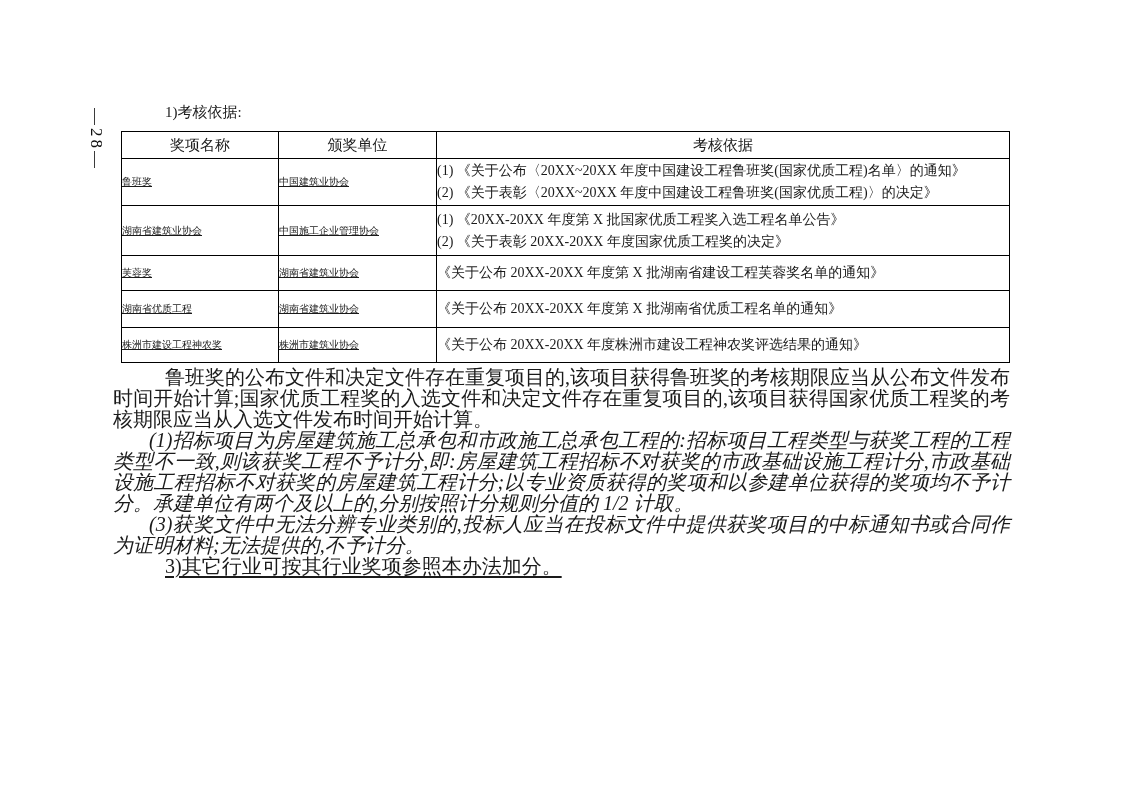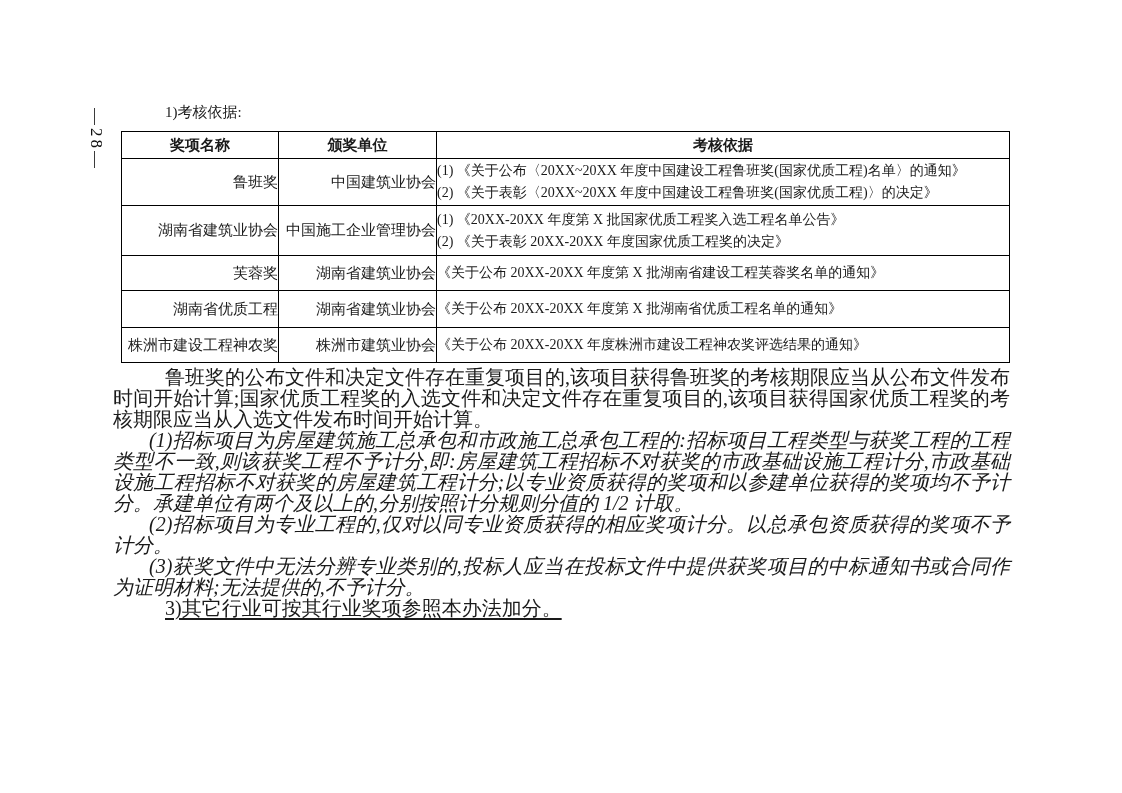--- a/index.html
+++ b/index.html
@@ -36,27 +36,27 @@
   }
   table.awards th, table.awards td {
     border: 1px solid #000;
     padding: 0;
     overflow: hidden;
     vertical-align: middle;
   }
   table.awards th {
     height: 26px;
     font-family: "Liberation Sans", "DejaVu Sans", sans-serif;
-    font-weight: bold; font-size: 15px;
+    font-weight: normal; font-size: 15px;
     text-align: center;
   }
   .col-award { width: 157px; }
   .col-org   { width: 158px; }
   .col-basis { width: 573px; }
-  td.c { text-align: right; font-size: 15px; }
+  td.c { text-align: left; font-size: 10px; text-decoration: underline; }
   td.basis { font-size: 14px; padding-left: 8px; }
   td.basis .line { line-height: 22px; white-space: nowrap; }
   tr.r1 td { height: 46px; }
   tr.r2 td { height: 49px; }
   tr.r3 td { height: 34px; }
   tr.r4 td { height: 36px; }
   tr.r5 td { height: 34px; }
 
   .bodytext { margin-top: 4px; }
   .para {
@@ -127,19 +127,18 @@
         <td class="basis">
           <div class="line">《关于公布 20XX-20XX 年度株洲市建设工程神农奖评选结果的通知》</div>
         </td>
       </tr>
     </tbody>
       </table>
 
     <div class="bodytext">
       <p class="para indent-wide">鲁班奖的公布文件和决定文件存在重复项目的,该项目获得鲁班奖的考核期限应当从公布文件发布时间开始计算;国家优质工程奖的入选文件和决定文件存在重复项目的,该项目获得国家优质工程奖的考核期限应当从入选文件发布时间开始计算。</p>
       <p class="para indent-item">(1)招标项目为房屋建筑施工总承包和市政施工总承包工程的:招标项目工程类型与获奖工程的工程类型不一致,则该获奖工程不予计分,即:房屋建筑工程招标不对获奖的市政基础设施工程计分,市政基础设施工程招标不对获奖的房屋建筑工程计分;以专业资质获得的奖项和以参建单位获得的奖项均不予计分。承建单位有两个及以上的,分别按照计分规则分值的 1/2 计取。</p>
-      <p class="para indent-item">(2)招标项目为专业工程的,仅对以同专业资质获得的相应奖项计分。以总承包资质获得的奖项不予计分。</p>
       <p class="para indent-item">(3)获奖文件中无法分辨专业类别的,投标人应当在投标文件中提供获奖项目的中标通知书或合同作为证明材料;无法提供的,不予计分。</p>
       <p class="para indent-wide"><span class="h3-line">3)其它行业可按其行业奖项参照本办法加分。</span></p>
     </div>
 
   </div>
 </div>
 
 </body></html>

